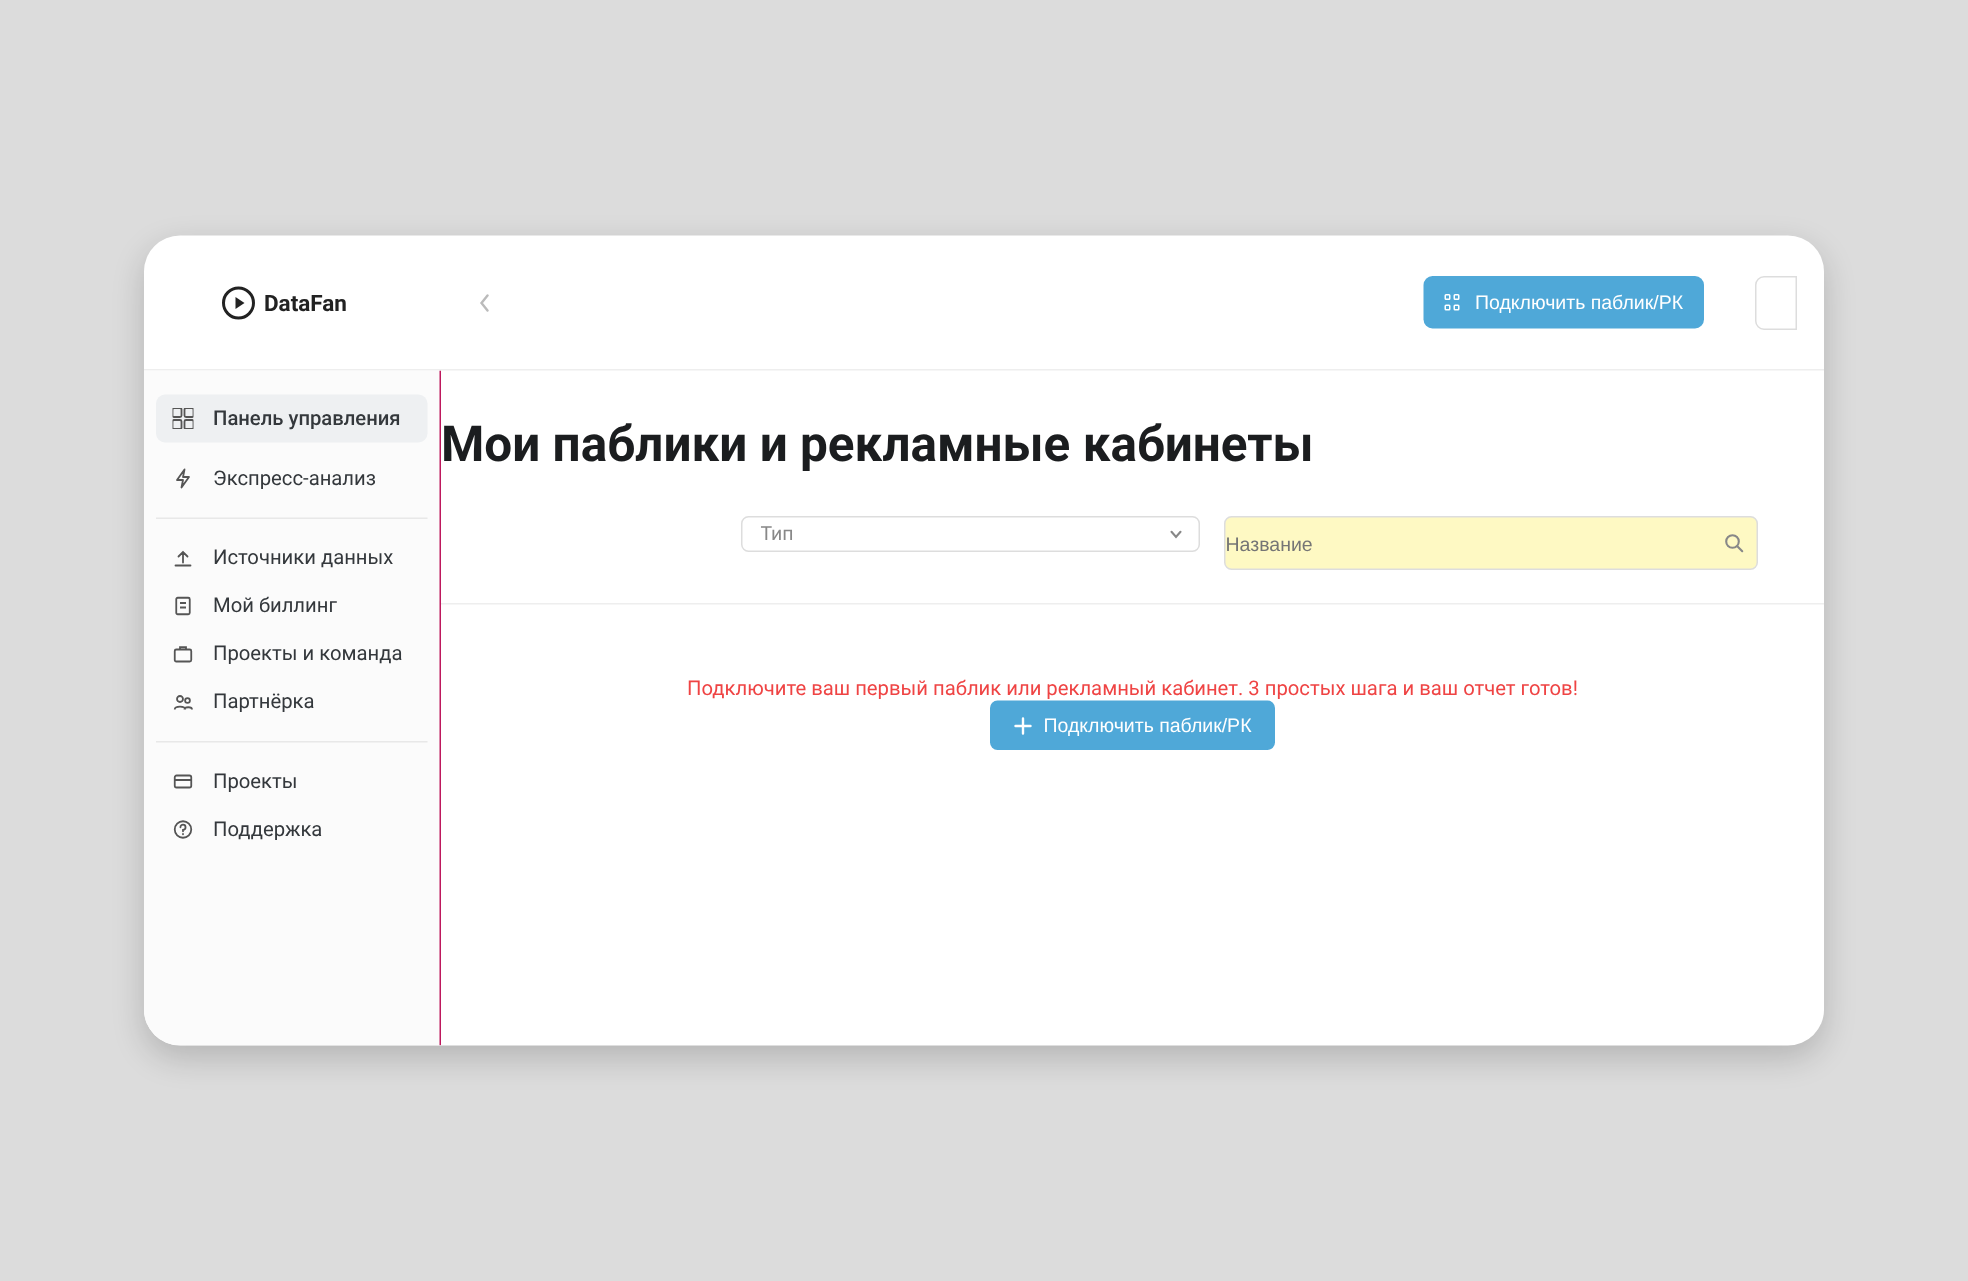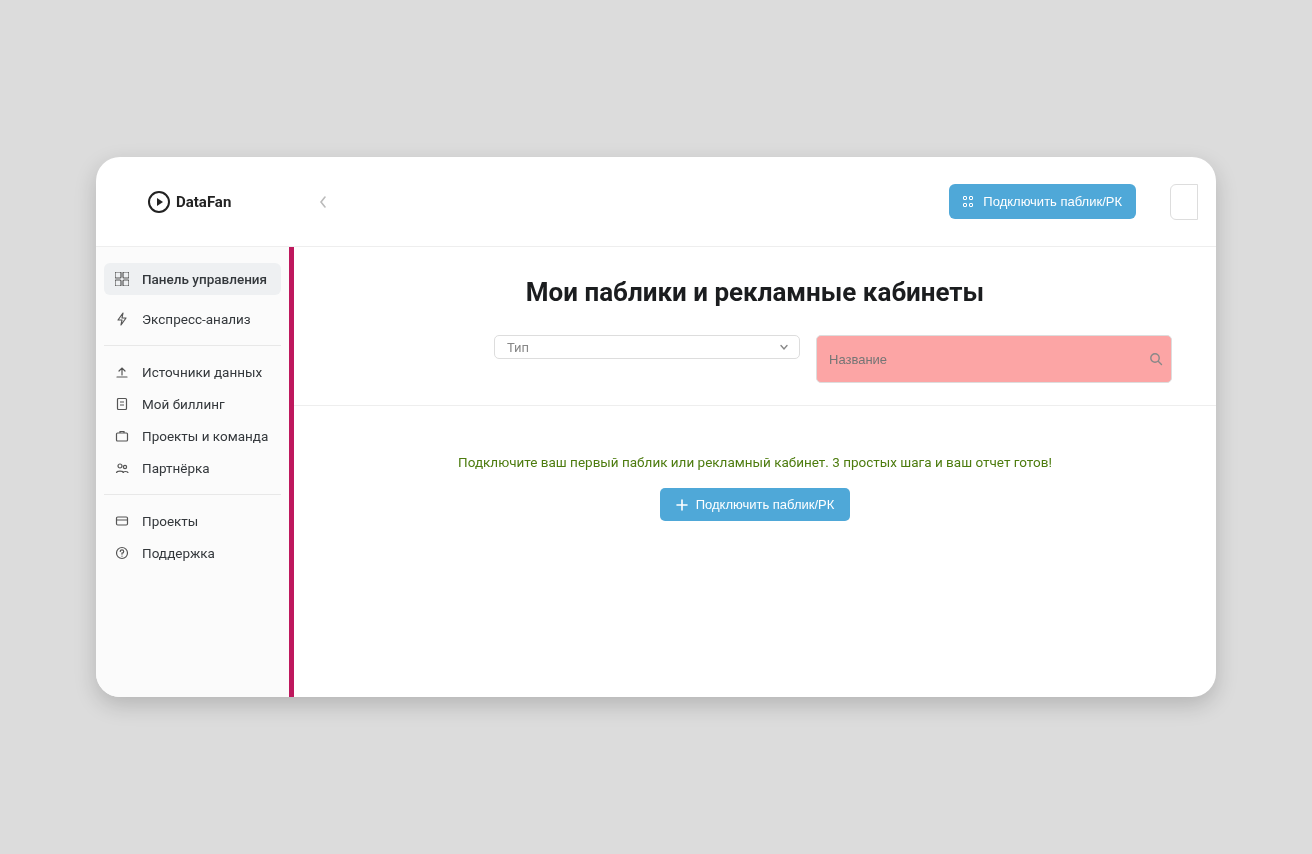--- a/index.html
+++ b/index.html
@@ -89,21 +89,21 @@
   }
   .grid-icon span {
     width:4px;height:4px;
     border:1px solid #fff;
     border-radius:1px;
   }
   .body { flex:1; display:flex; overflow:hidden; }
   .sidebar {
     width:198px;
     background:#fbfbfb;
-    border-right:5px solid #be185d;
+    border-right:1px solid #be185d;
     padding:16px 8px 0 8px;
     display:flex;
     flex-direction:column;
   }
   .nav-item {
     display:flex;
     align-items:center;
     gap:12px;
     padding:8px 10px;
     border-radius:6px;
@@ -130,22 +130,22 @@
     flex-shrink:0;
     color:#666;
     display:flex;align-items:center;justify-content:center;
   }
   .main {
     flex:1;
     overflow:hidden;
     padding:30px 0 0 0;
   }
   .page-title {
-    text-align:center;
-    font-size:26px;
+    text-align:left;
+    font-size:33px;
     font-weight:700;
     color:#1b1d1f;
     margin-bottom:28px;
   }
   .filter-row {
     display:flex;
     gap:16px;
     padding:0 44px 22px 200px;
   }
   .select {
@@ -162,27 +162,27 @@
     cursor:pointer;
     position:relative;
   }
   .select .chevron-down {
     position:absolute;
     right:10px;
     color:#888;
   }
   .search-input-wrap {
     flex:1;
-    height:48px;
+    height:36px;
     border:1px solid #ddd;
     border-radius:5px;
     display:flex;
     align-items:center;
-    padding:0 12px;
-    background:#fca5a5;
+    padding:0 0;
+    background:#fef9c3;
     position:relative;
   }
   .search-input-wrap input {
     border:none;
     outline:none;
     font-size:13px;
     color:#555;
     flex:1;
     background:transparent;
   }
@@ -190,23 +190,22 @@
     position:absolute;
     right:8px;
     color:#888;
   }
   .empty-section {
     border-top:1px solid #eee;
     text-align:center;
     padding-top:48px;
   }
   .empty-text {
-    color:#4d7c0f;
+    color:#ef4444;
     font-size:13.5px;
-    margin-bottom:18px;
   }
   .btn-primary-sm {
     background:#4fa8d8;
     color:#fff;
     border:none;
     border-radius:5px;
     padding:9px 16px;
     font-size:13px;
     display:inline-flex;
     align-items:center;

